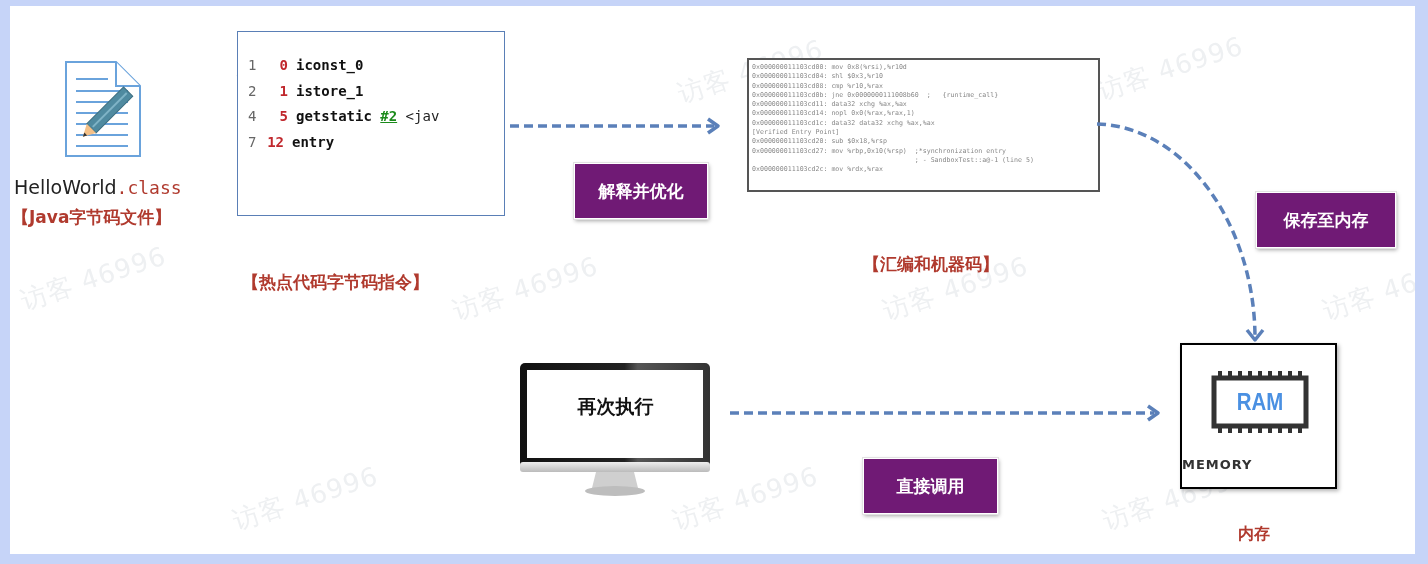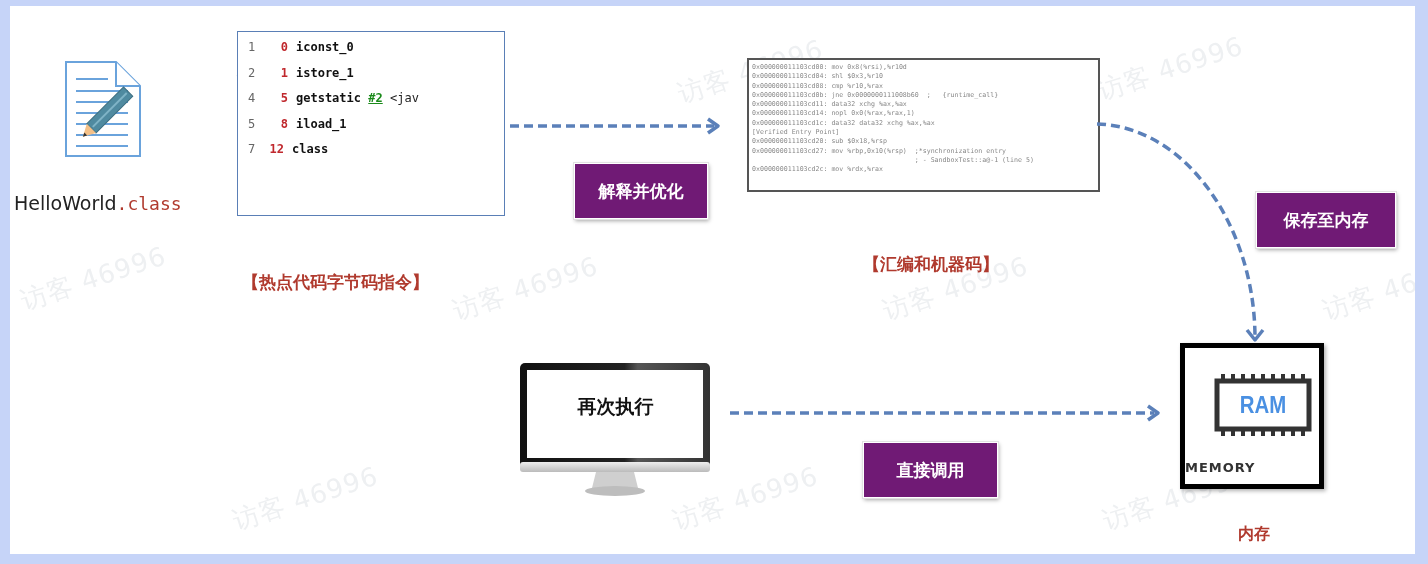--- a/index.html
+++ b/index.html
@@ -12,47 +12,47 @@
     .abs { position: absolute; }
     .watermark {
       position: absolute; color: #eef0f2; font-size: 26px;
       font-family: "DejaVu Sans", sans-serif; transform: rotate(-18deg);
       white-space: nowrap; letter-spacing: 1px; pointer-events: none;
     }
     .caption-red {
       position: absolute; color: #b03a2e; font-weight: bold; font-size: 17px;
       font-family: "DejaVu Sans", sans-serif; white-space: nowrap;
     }
-    .file-title { position: absolute; left: 4px; top: 186px; font-size: 19px; color: #222; white-space: nowrap; }
+    .file-title { position: absolute; left: 4px; top: 170px; font-size: 19px; color: #222; white-space: nowrap; }
     .file-title .ext { font-family: "DejaVu Sans Mono", monospace; color: #b03a2e; font-size: 18px; }
     .code-box {
       position: absolute; left: 227px; top: 25px; width: 268px; height: 185px;
-      border: 1px solid #5a7fb6; background: #fff; padding: 3px 0 0 10px;
-      font-family: "DejaVu Sans Mono", monospace; font-size: 12px; overflow: hidden;
+      border: 1px solid #5a7fb6; background: #fff; padding: 21px 0 0 10px;
+      font-family: "DejaVu Sans Mono", monospace; font-size: 14px; overflow: hidden;
     }
     .code-line { height: 25.5px; line-height: 25.5px; white-space: nowrap; }
     .ln { color: #666; display: inline-block; width: 14px; font-weight: normal; }
     .off { color: #c0282d; font-weight: bold; display: inline-block; width: 26px; text-align: right; margin-right: 8px; }
     .op { color: #111; font-weight: bold; }
     .num { color: #e020e0; font-weight: bold; }
     .ref { color: #1a8a1a; font-weight: bold; text-decoration: underline; }
     .asm-box {
       position: absolute; left: 737px; top: 52px; width: 353px; height: 134px;
       border: 2px solid #555; background: #fff; padding: 3px 0 12px 3px;
       font-family: "DejaVu Sans Mono", monospace; font-size: 6.6px; color: #888;
       overflow: hidden; line-height: 9.3px; white-space: pre;
     }
     .label-btn {
       position: absolute; background: #701a75; color: #fff; font-weight: bold;
       font-size: 17px; display: flex; align-items: center; justify-content: center;
       box-shadow: 1px 2px 4px rgba(0,0,0,0.35); border: 1px solid #fff; outline: 1px solid #e2e2e2;
     }
     .ram-box {
-      position: absolute; left: 1170px; top: 337px; width: 144px; height: 146px;
-      border: 5px solid #000000; background: #fff; box-shadow: 2px 2px 4px rgba(0,0,0,0.3);
+      position: absolute; left: 1170px; top: 337px; width: 157px; height: 146px;
+      border: 2px solid #000000; background: #fff; box-shadow: 2px 2px 4px rgba(0,0,0,0.3);
     }
   </style>
 </head>
 <body>
 
 <div class="canvas">
 
   <div class="watermark" style="left:8px; top:255px;">访客 46996</div>
   <div class="watermark" style="left:225px; top:40px;">访客 46996</div>
   <div class="watermark" style="left:440px; top:265px;">访客 46996</div>
@@ -81,27 +81,27 @@
         <rect x="20" y="46" width="52" height="13" fill="#4f8aa0" stroke="#3d6e80" stroke-width="1"></rect>
         <line x1="22" y1="52.5" x2="70" y2="52.5" stroke="#7fb3c6" stroke-width="2"></line>
         <polygon points="20,46 20,59 8,52.5" fill="#f3c088"></polygon>
         <polygon points="12,50.5 12,54.5 8,52.5" fill="#333"></polygon>
       </g>
     </svg>
   </div>
   <div class="file-title">
     <span>HelloWorld</span><span class="ext">.class</span>
   </div>
+  <div class="caption-red" style="left:2px; top:200px;">【Java字节码文件】</div>
 
   <div class="code-box" id="code-box">
       <div class="code-line"><span class="ln">1</span><span class="off">0</span><span class="op">iconst_0</span></div>
       <div class="code-line"><span class="ln">2</span><span class="off">1</span><span class="op">istore_1</span></div>
       <div class="code-line"><span class="ln">4</span><span class="off">5</span><span class="op">getstatic</span> <span class="ref">#2</span> <span class="" style="color: rgb(34, 34, 34);">&lt;jav</span></div>
-      <div class="code-line"><span class="ln">5</span><span class="off">8</span><span class="op">iload_1</span></div>
-      <div class="code-line"><span class="ln" style="width: 10px;">7</span><span class="off" style="width: 26px;">12</span><span class="op">class</span></div>
+      <div class="code-line"><span class="ln" style="width: 10px;">7</span><span class="off" style="width: 26px;">12</span><span class="op">entry</span></div>
     </div>
   <div class="caption-red" style="left:232px; top:236px;margin-top:29px;">【热点代码字节码指令】</div>
 
   <svg class="abs" style="left:498px; top:108px;" width="220" height="24">
     <line x1="2" y1="12" x2="206" y2="12" stroke="#5b80b9" stroke-width="3.5" stroke-dasharray="9,5"></line>
     <polyline points="200,5 210,12 200,19" fill="none" stroke="#5b80b9" stroke-width="3.5" stroke-linejoin="round"></polyline>
   </svg>
 
   <div class="label-btn" style="left:564px; top:157px; width:134px; height:56px;">解释并优化</div>
 
@@ -165,14 +165,14 @@
       <ellipse cx="97" cy="131" rx="30" ry="5" fill="#bdbdbd"></ellipse>
     </svg>
   </div>
   <div class="abs" style="left:508px; top:388px; width:195px; text-align:center; font-weight:bold; font-size:19px; color:#111;font-family:Liberation Serif, serif;">再次执行</div>
 
   <svg class="abs" style="left:718px; top:395px;" width="440" height="24">
     <line x1="2" y1="12" x2="426" y2="12" stroke="#5b80b9" stroke-width="3.5" stroke-dasharray="9,5"></line>
     <polyline points="420,5 430,12 420,19" fill="none" stroke="#5b80b9" stroke-width="3.5" stroke-linejoin="round"></polyline>
   </svg>
 
-  <div class="label-btn" style="left:853px; top:436px; width:135px; height:56px;">直接调用</div>
+  <div class="label-btn" style="left:853px; top:452px; width:135px; height:56px;">直接调用</div>
 </div>
 
 </body></html>

